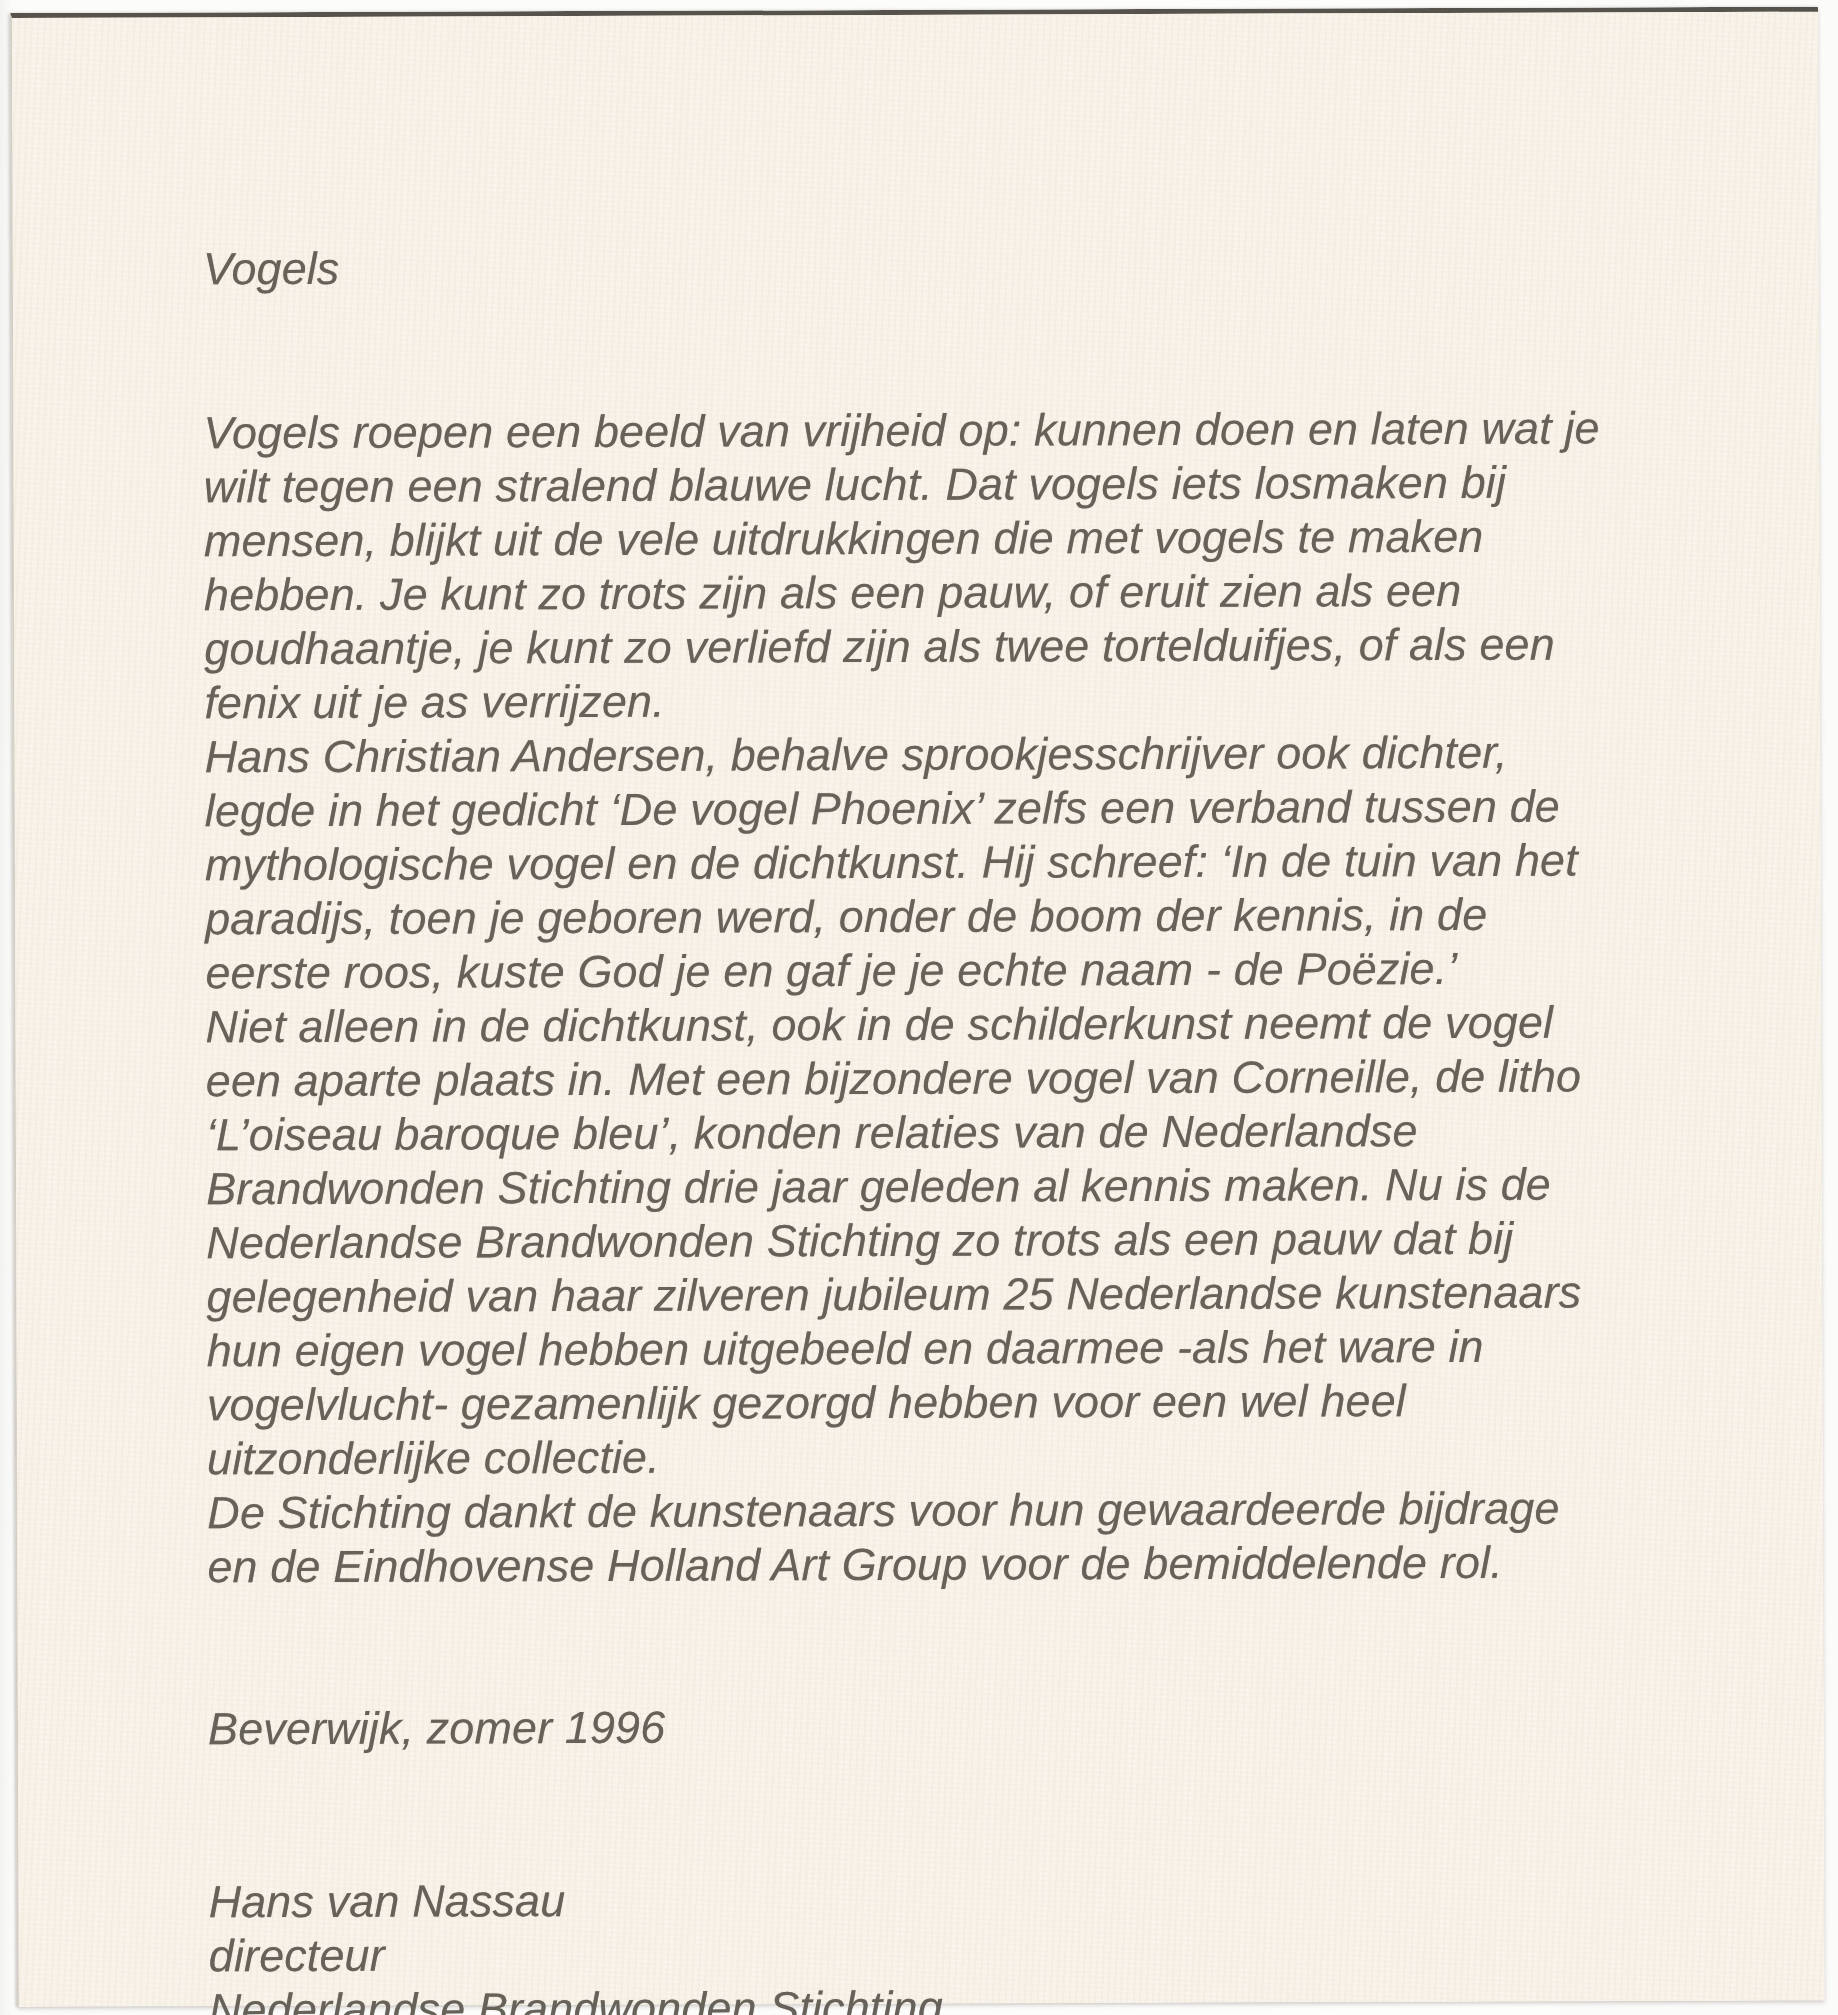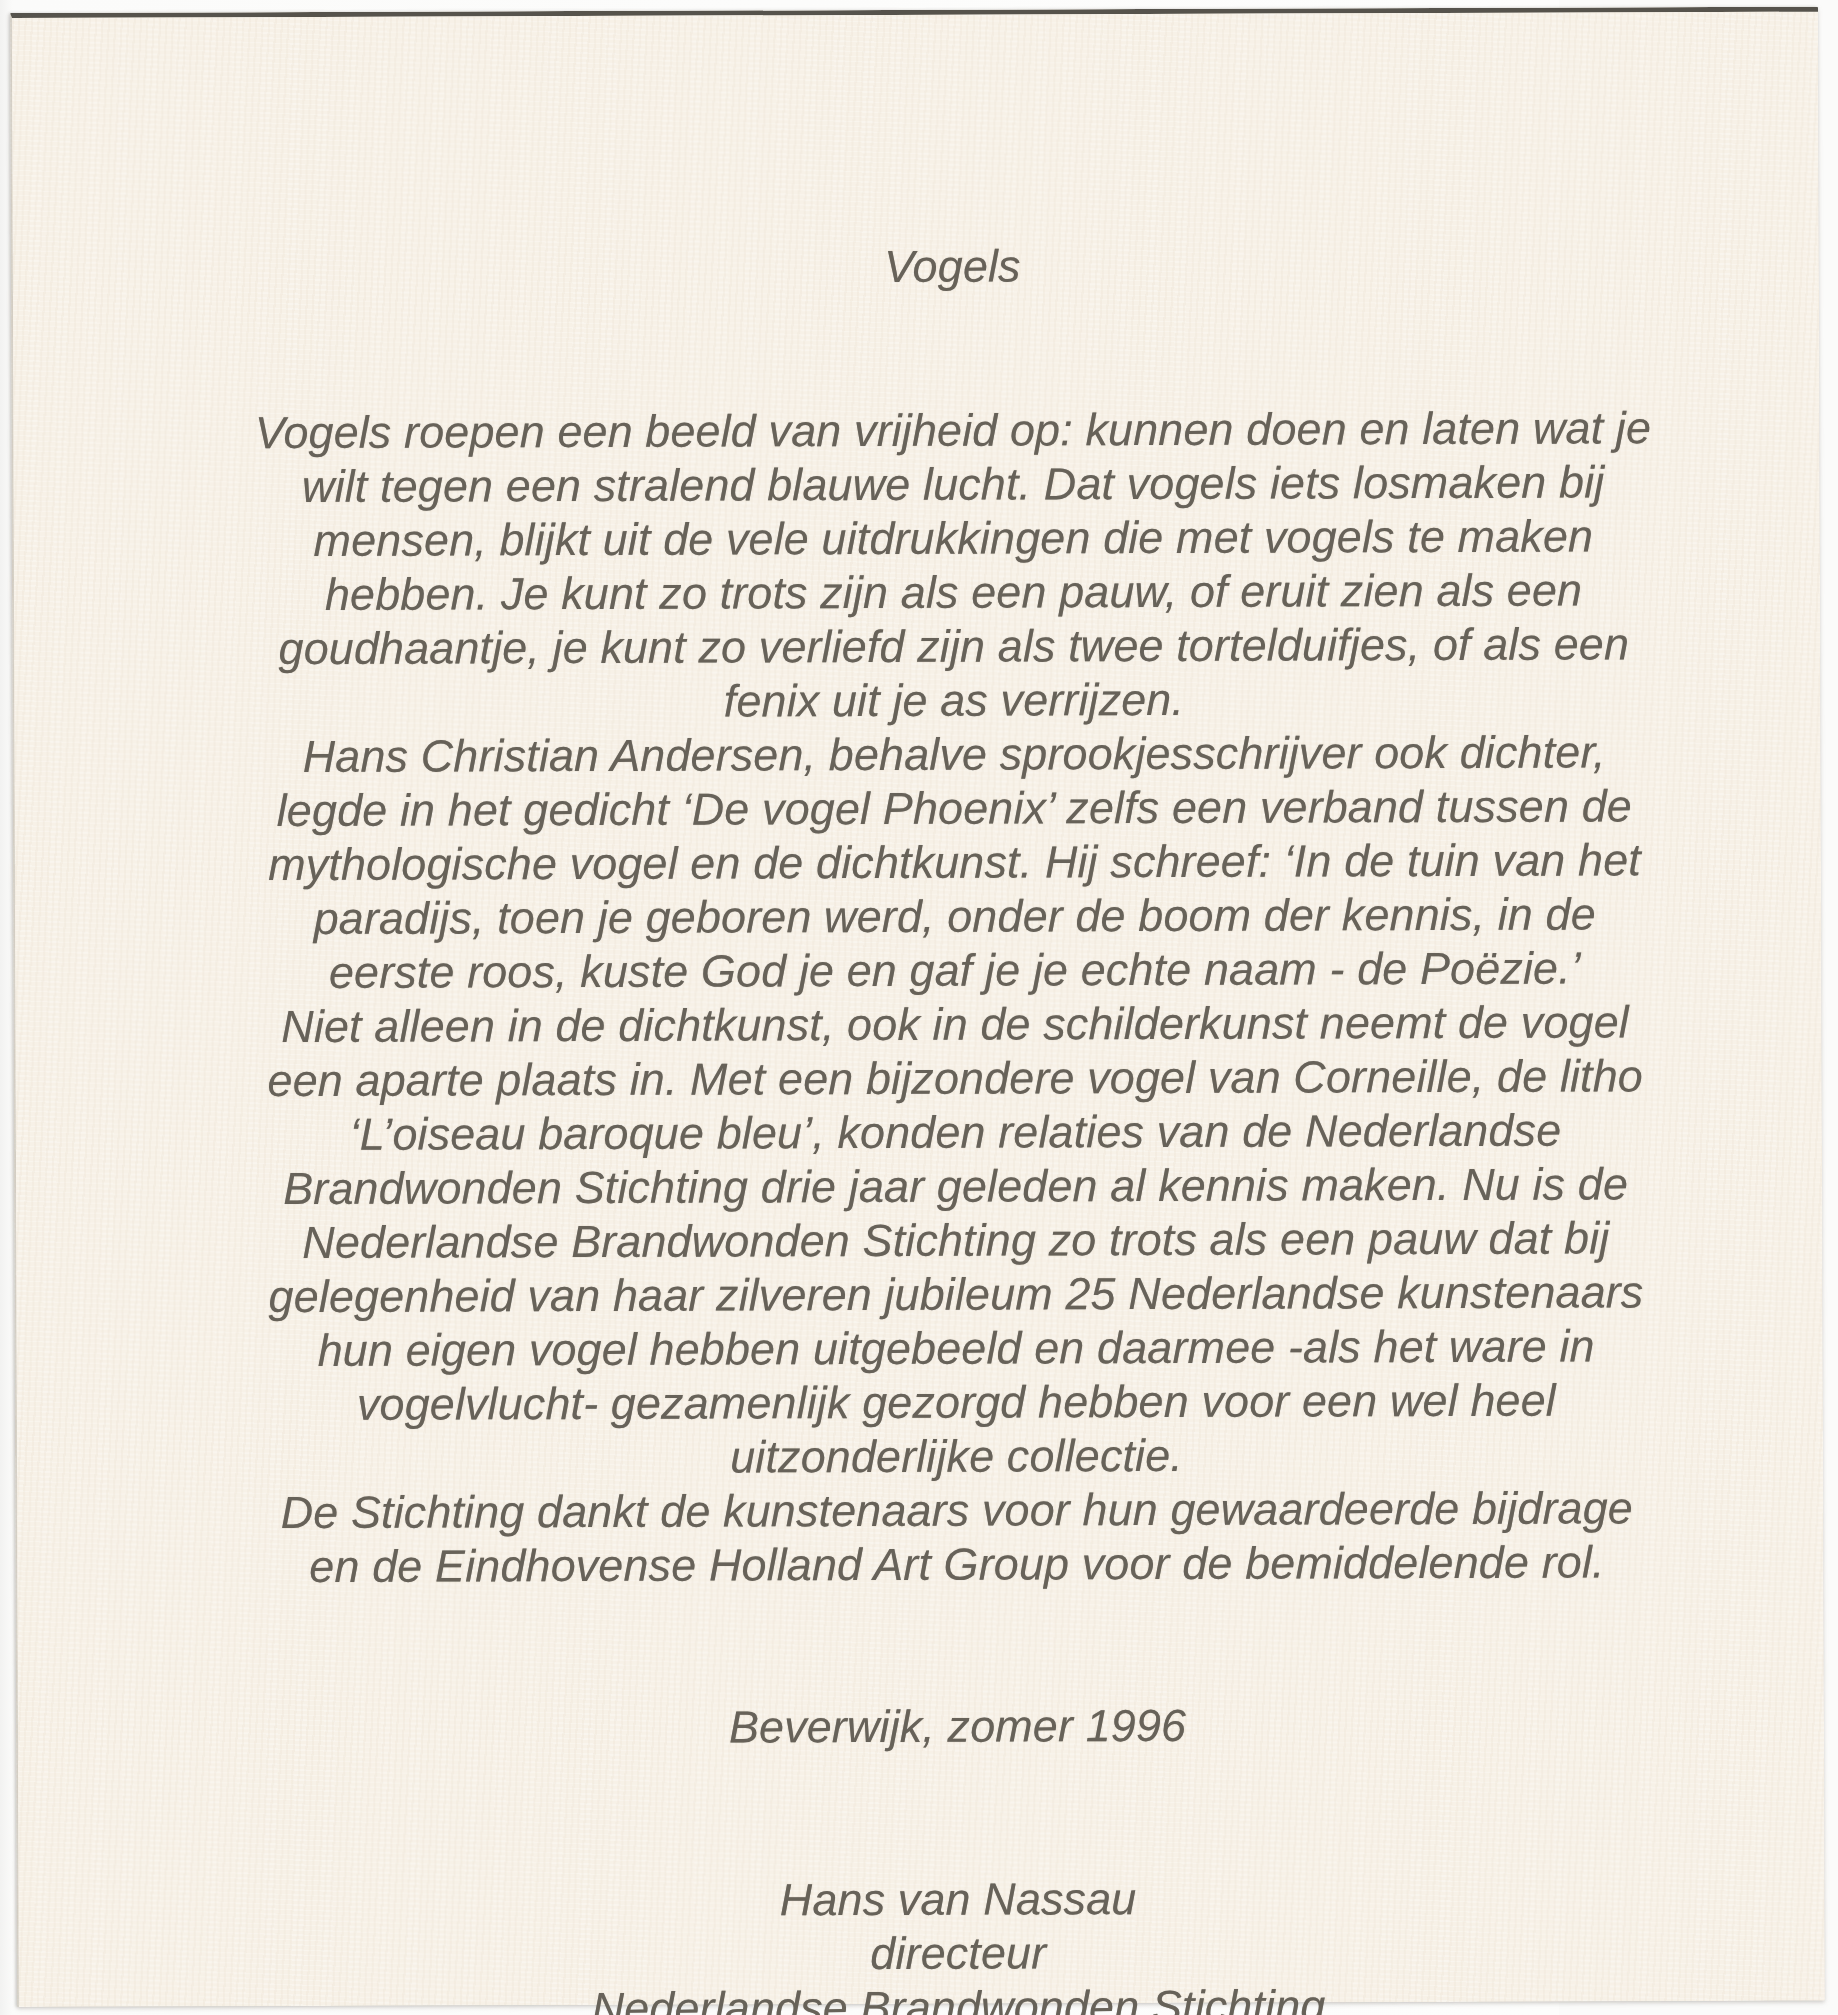--- a/index.html
+++ b/index.html
@@ -10,21 +10,20 @@
     background: #fbfbfa;
     overflow: hidden;
     font-family: "Liberation Sans", "DejaVu Sans", sans-serif;
   }
 
   .scan-bg {
     position: relative;
     width: 1559px;
     height: 2015px;
     background: linear-gradient(90deg, #f2f2f1 0px, #fbfbfa 12.7px, #fdfdfc 100%);
-    text-align: center;
   }
 
   .paper {
     position: absolute;
     left: 10px;
     top: 12.7px;
     width: 1808px;
     height: 1994px;
     background:
       repeating-linear-gradient(93deg, rgba(231,220,203,0.22) 0 2.1px, rgba(231,220,203,0) 2.1px 6.4px),

